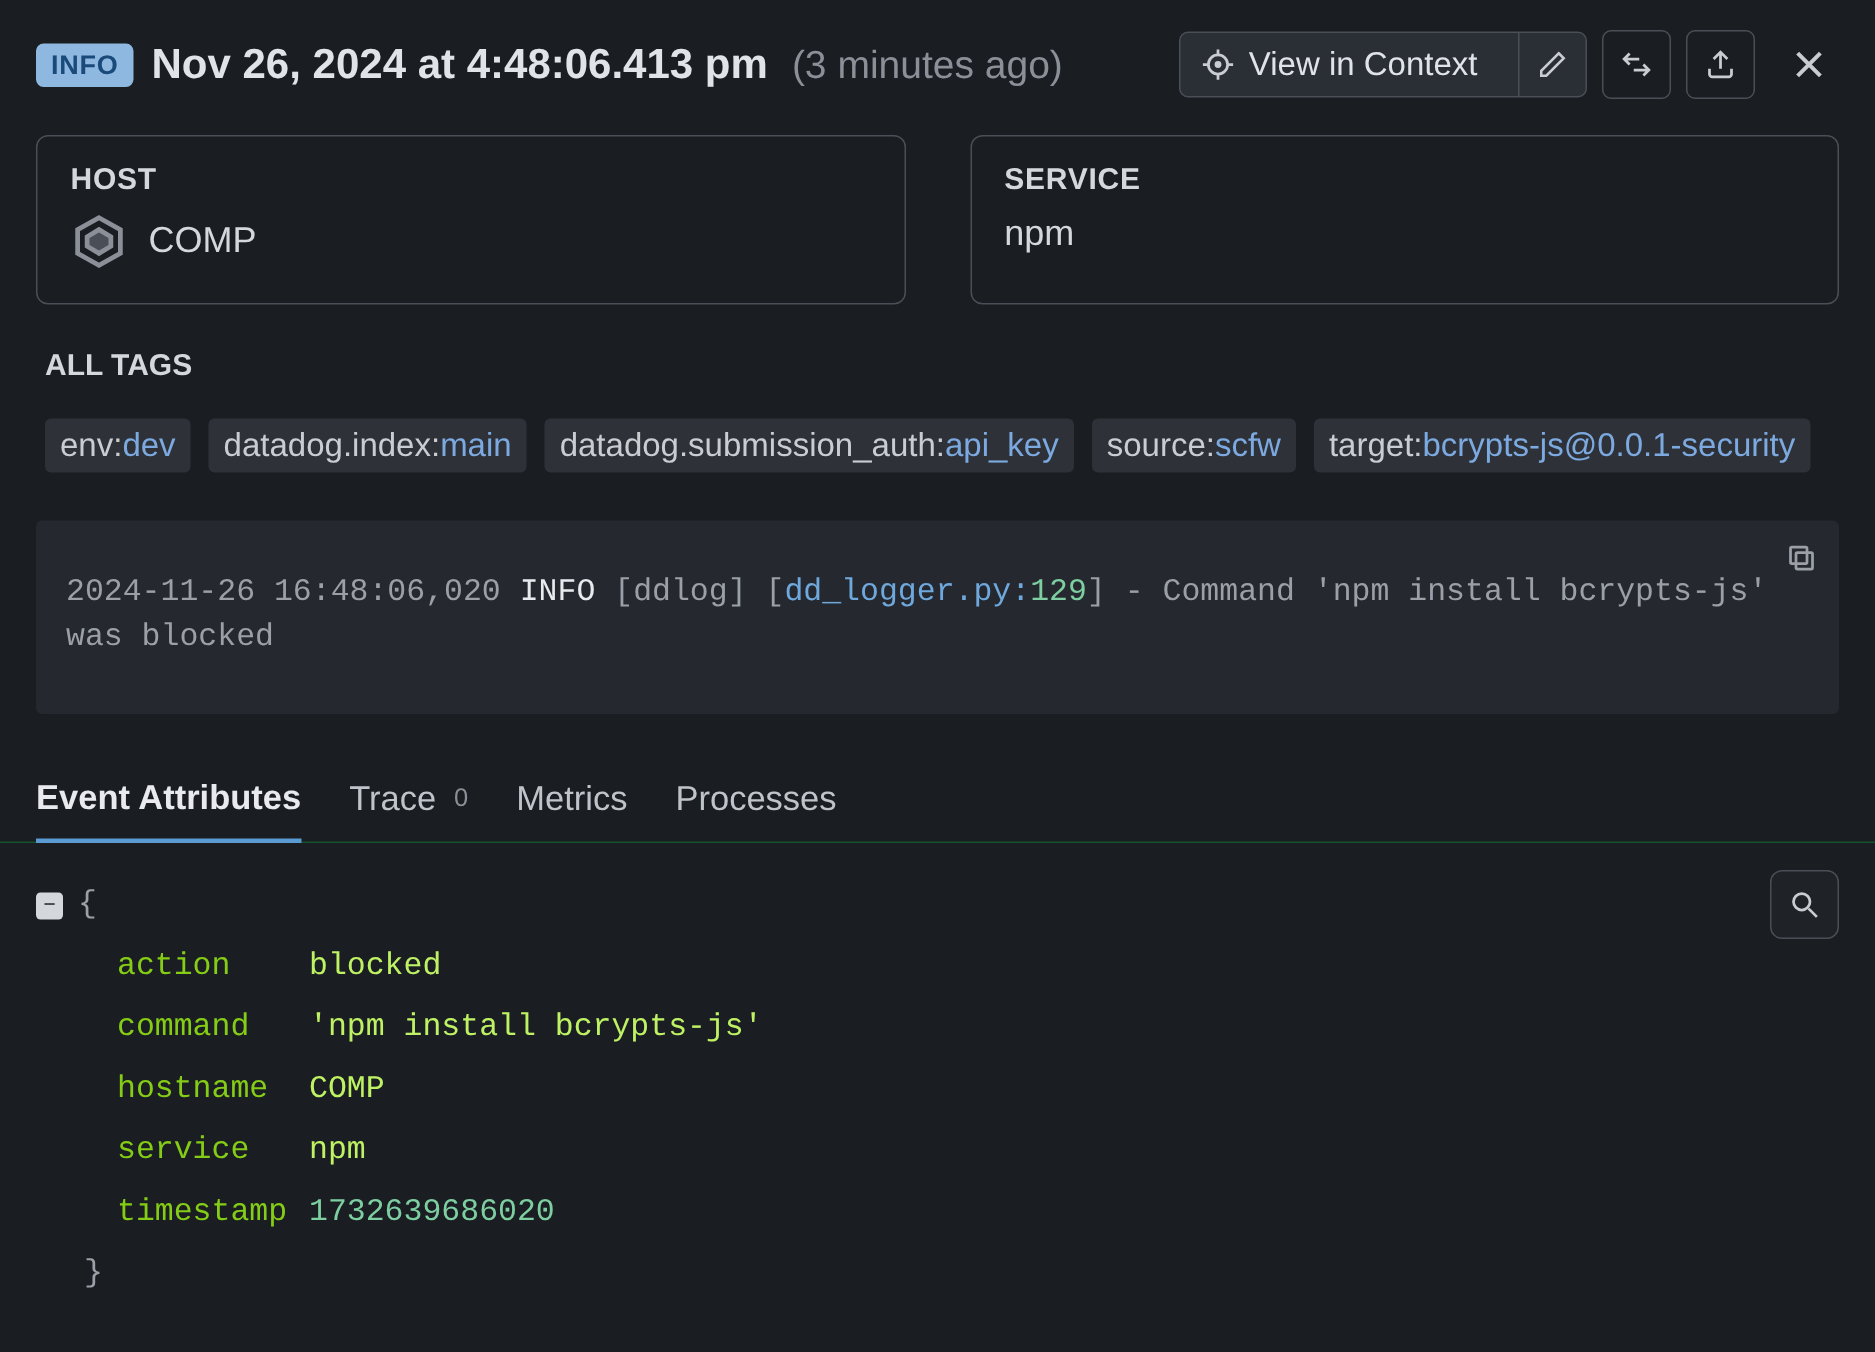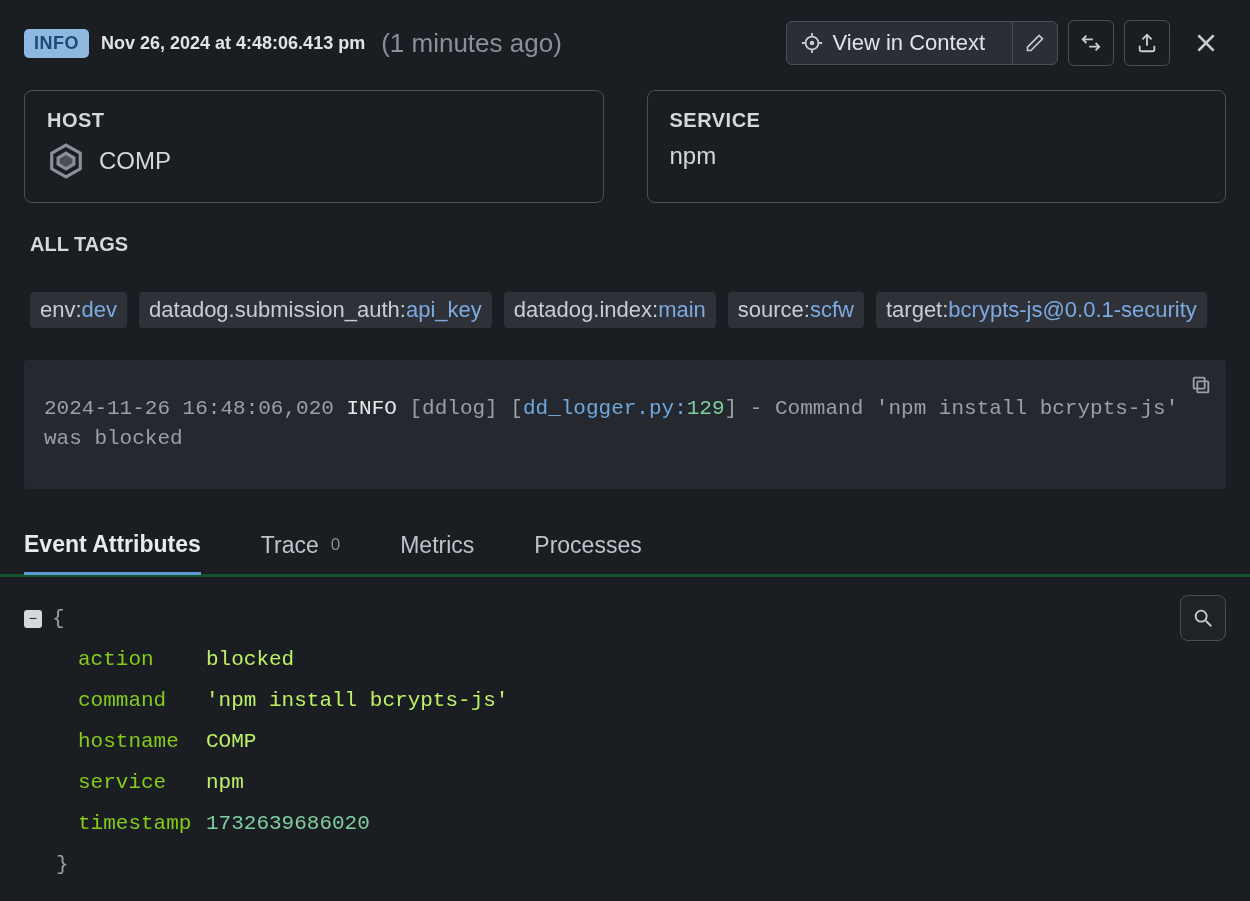--- a/index.html
+++ b/index.html
@@ -20,21 +20,21 @@
   .level-badge {
     background: #8fb8e0;
     color: #1a4a7a;
     font-weight: 700;
     font-size: 18px;
     padding: 4px 10px;
     border-radius: 5px;
     letter-spacing: 0.5px;
   }
   .timestamp-main {
-    font-size: 18px;
+    font-size: 28px;
     font-weight: 600;
     color: #e0e3e8;
   }
   .timestamp-rel {
     font-size: 26px;
     color: #8a8f98;
     margin-left: 4px;
   }
   .header-spacer { flex: 1; }
   .btn-group {
@@ -119,34 +119,33 @@
     width: 38px;
     height: 38px;
   }
   .tags-section {
     padding: 18px 30px 8px 30px;
   }
   .tags-label {
     font-size: 20px;
     font-weight: 700;
     color: #d4d7dc;
-    margin-bottom: 8px;
+    margin-bottom: 23px;
   }
   .tags-wrap {
     display: flex;
     flex-wrap: wrap;
     gap: 10px 12px;
   }
   .tag {
     background: #2e3238;
     border-radius: 4px;
     padding: 5px 10px;
     font-size: 22px;
     color: #c9ccd1;
-    margin-top: 28px;
   }
   .tag .tval { color: #7ca9e0; }
   .log-block {
     margin: 24px 24px 0 24px;
     background: #25292f;
     border-radius: 4px;
     padding: 34px 20px;
     position: relative;
     font-family: "SFMono-Regular", Consolas, "Liberation Mono", Menlo, monospace;
     font-size: 21px;
@@ -157,23 +156,23 @@
   .log-block .file { color: #6fa8dc; }
   .log-block .lnum { color: #7dcea0; }
   .log-copy {
     position: absolute;
     top: 14px;
     right: 14px;
     cursor: pointer;
   }
   .tabs {
     display: flex;
-    gap: 60px;
+    gap: 32px;
     padding: 42px 24px 0 24px;
-    border-bottom: 3px solid #14532d;
+    border-bottom: 1px solid #14532d;
     align-items: center;
   }
   .tab {
     font-size: 23px;
     color: #bfc3ca;
     padding-bottom: 14px;
     cursor: pointer;
     display: flex;
     align-items: center;
     gap: 12px;
@@ -236,21 +235,21 @@
     background: #1f2226;
   }
   svg { display: block; }
 </style>
 </head>
 <body>
 
 <div class="header">
   <span class="level-badge">INFO</span>
   <span class="timestamp-main">Nov 26, 2024 at 4:48:06.413 pm</span>
-  <span class="timestamp-rel">(1 minutes ago)</span>
+  <span class="timestamp-rel">(3 minutes ago)</span>
   <div class="header-spacer"></div>
   <div class="btn-group">
     <div class="btn-context">
       <div class="btn-context-main">
         <span>
           <svg width="22" height="22" viewBox="0 0 24 24" fill="none" stroke="#c9ccd1" stroke-width="2">
             <circle cx="12" cy="12" r="7"></circle>
               <circle cx="12" cy="12" r="1.5" fill="#c9ccd1"></circle>
             <line x1="12" y1="1" x2="12" y2="5"></line>
               <line x1="12" y1="19" x2="12" y2="23"></line>
@@ -311,22 +310,22 @@
   <div class="card">
     <div class="card-label">SERVICE</div>
     <div class="card-value">npm</div>
   </div>
 </div>
 
 <div class="tags-section">
   <div class="tags-label">ALL TAGS</div>
   <div class="tags-wrap">
     <span class="tag"><span>env:</span><span class="tval">dev</span></span>
+    <span class="tag"><span>datadog.index:</span><span class="tval">main</span></span>
     <span class="tag"><span>datadog.submission_auth:</span><span class="tval">api_key</span></span>
-    <span class="tag"><span>datadog.index:</span><span class="tval">main</span></span>
     <span class="tag"><span>source:</span><span class="tval">scfw</span></span>
     <span class="tag"><span>target:</span><span class="tval">bcrypts-js@0.0.1-security</span></span>
   </div>
 </div>
 
 <div class="log-block">
   <span>2024-11-26 16:48:06,020</span>
   <span> </span>
   <span class="lvl">INFO</span>
   <span> </span>

